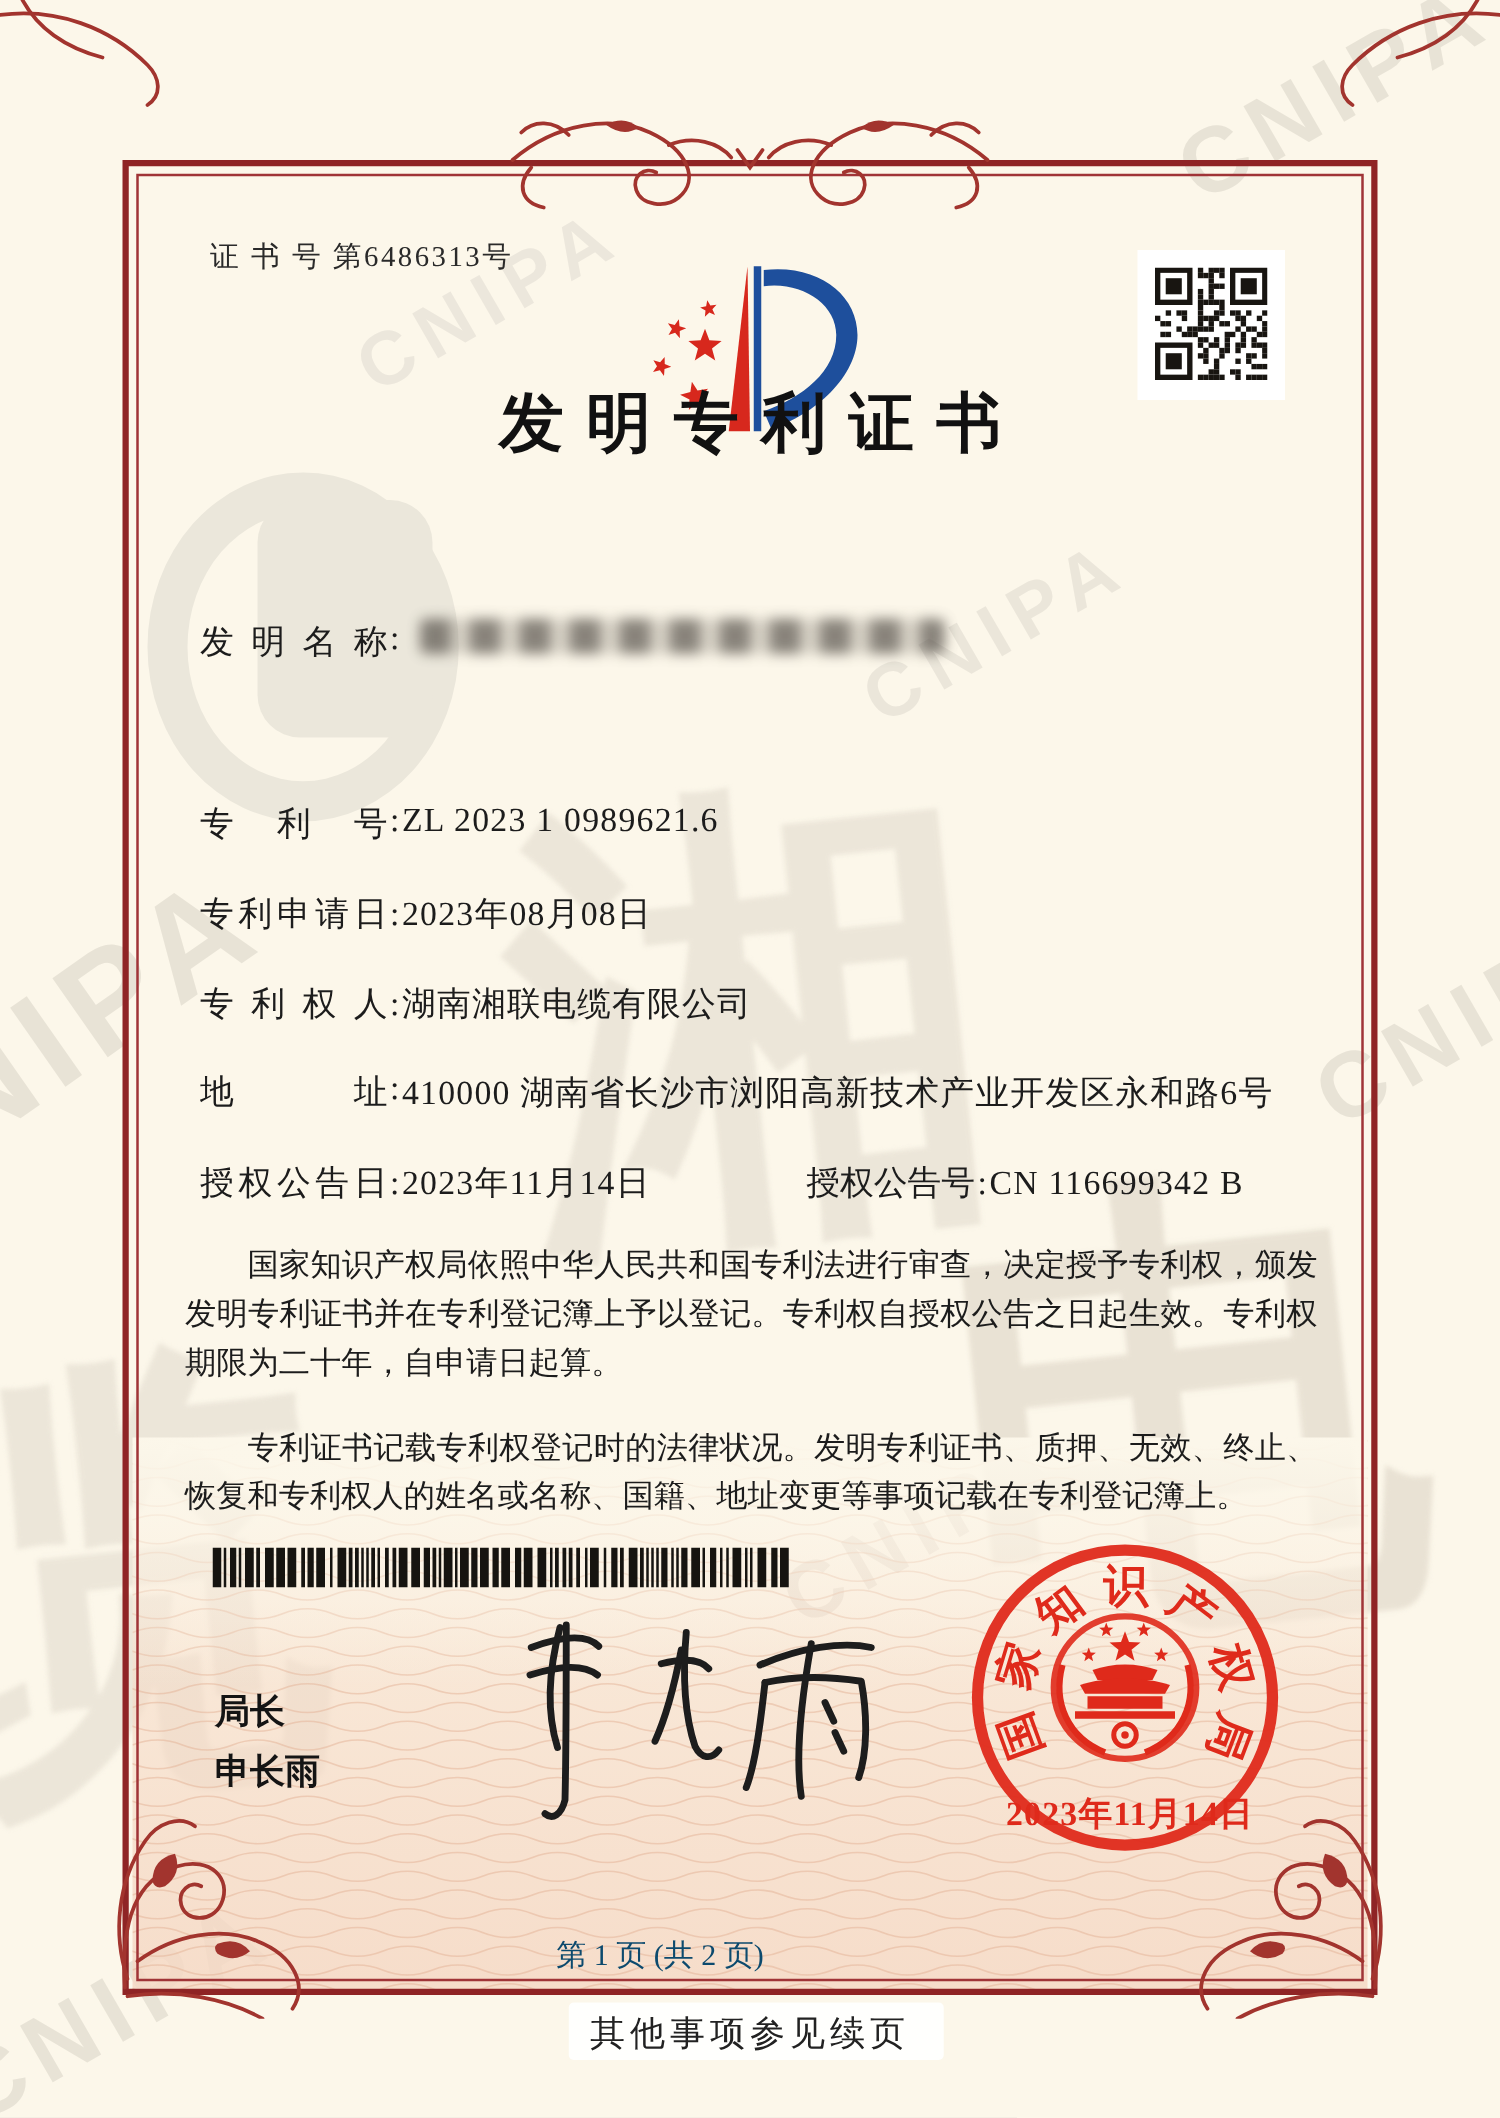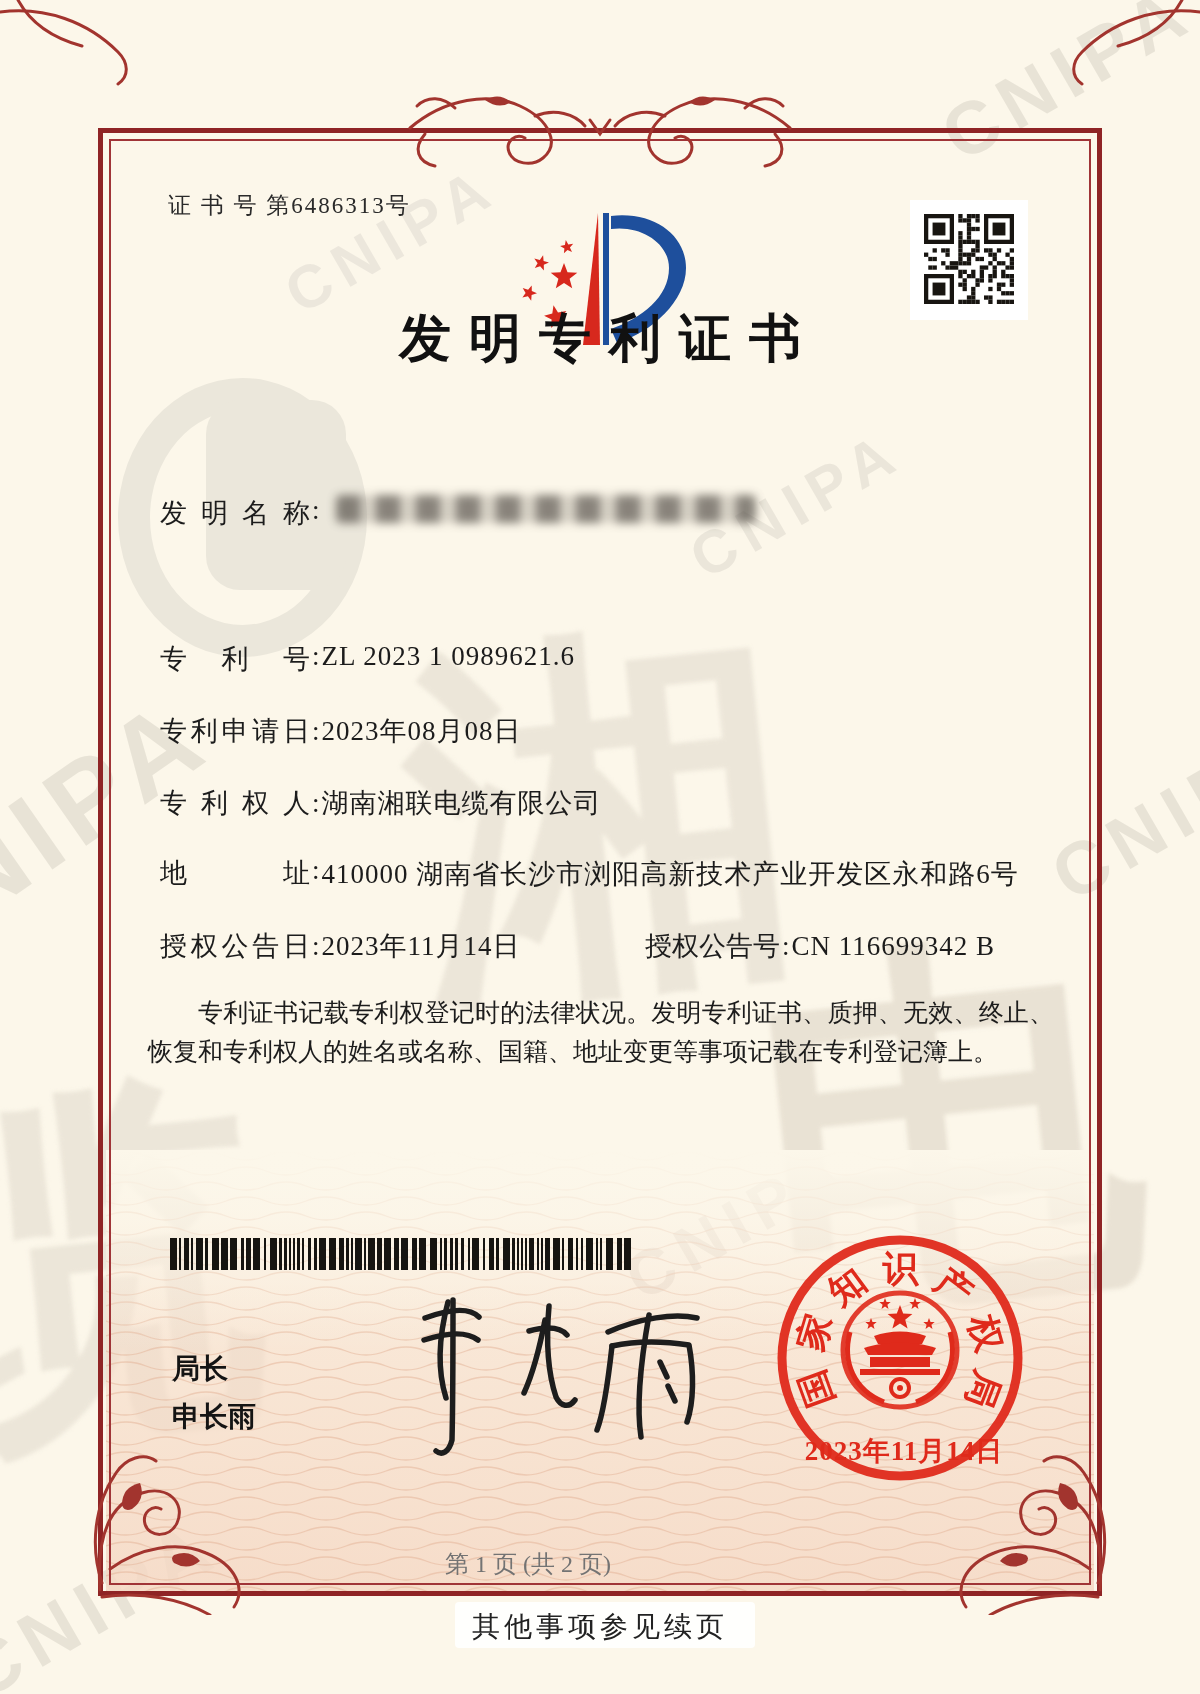--- a/index.html
+++ b/index.html
@@ -75,21 +75,21 @@
   .sig-name{position:absolute;z-index:4;left:172px;top:1398px;font-size:28px;font-weight:700;color:#141414;
      font-family:"Liberation Sans","DejaVu Sans",sans-serif;}
   .signature{position:absolute;z-index:5;left:395px;top:1282px;}
   .signature path{stroke:#1d1d1d;stroke-width:5.5;fill:none;stroke-linecap:round;stroke-linejoin:round;}
 
   .seal{position:absolute;z-index:5;left:770px;top:1228px;width:260px;height:260px;}
   .ringchar{font-size:36px;font-weight:700;fill:#df2a1b;text-anchor:middle;dominant-baseline:central;
      font-family:"Liberation Serif","DejaVu Serif",serif;}
   .sealdate{font-size:27px;font-weight:600;fill:#df2a1b;text-anchor:middle;letter-spacing:1px;}
 
-  .pageinfo{position:absolute;z-index:4;left:0;top:1548px;width:1056px;text-align:center;font-size:24px;color:#737373;}
+  .pageinfo{position:absolute;z-index:4;left:0;top:1548px;width:1056px;text-align:center;font-size:24px;color:#0c4a6e;}
   .contbox{position:absolute;z-index:4;left:455px;top:1602px;width:300px;height:46px;background:rgba(255,255,255,.9);
      border-radius:4px;}
   .contnote{position:absolute;z-index:5;left:0;top:1608px;width:1200px;text-align:center;font-size:28px;color:#222;
      letter-spacing:4px;}
 </style>
 </head>
 <body>
 
 <div id="page">
 
@@ -357,20 +357,21 @@
     <span class="flabel">地址</span><span class="fcolon">:</span><span class="fvalue wrap">410000 湖南省长沙市浏阳高新技术产业开发区永和路6号</span>
   </div>
   <div class="row" style="top:928px;">
     <span class="flabel">授权公告日</span><span class="fcolon">:</span><span class="fvalue">2023年11月14日</span>
     <span class="grp2">
       <span class="flabel2">授权公告号</span><span class="fcolon">:</span><span class="fvalue">CN 116699342 B</span>
     </span>
   </div>
 
   <div class="paras">
+    <p>国家知识产权局依照中华人民共和国专利法进行审查，决定授予专利权，颁发发明专利证书并在专利登记簿上予以登记。专利权自授权公告之日起生效。专利权期限为二十年，自申请日起算。</p>
     <p>专利证书记载专利权登记时的法律状况。发明专利证书、质押、无效、终止、恢复和专利权人的姓名或名称、国籍、地址变更等事项记载在专利登记簿上。</p>
   </div>
 
   <svg class="barcode" id="barcodesvg" width="465" height="32">
       <rect x="0" y="0" width="7" height="32" fill="#161410"></rect>
       <rect x="9" y="0" width="2" height="32" fill="#161410"></rect>
       <rect x="14" y="0" width="5" height="32" fill="#161410"></rect>
       <rect x="21" y="0" width="2" height="32" fill="#161410"></rect>
       <rect x="26" y="0" width="7" height="32" fill="#161410"></rect>
       <rect x="35" y="0" width="3" height="32" fill="#161410"></rect>

